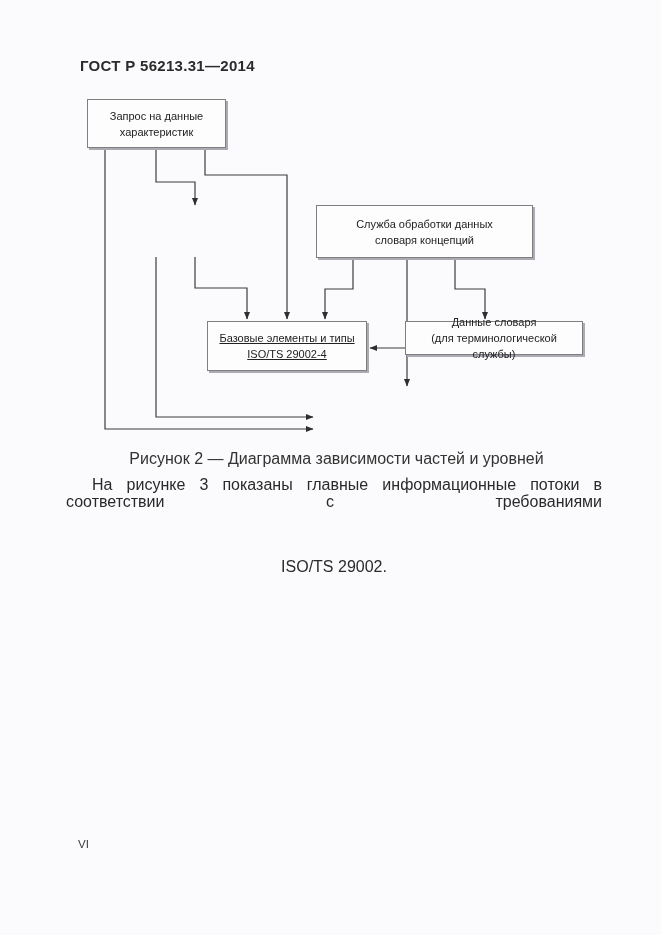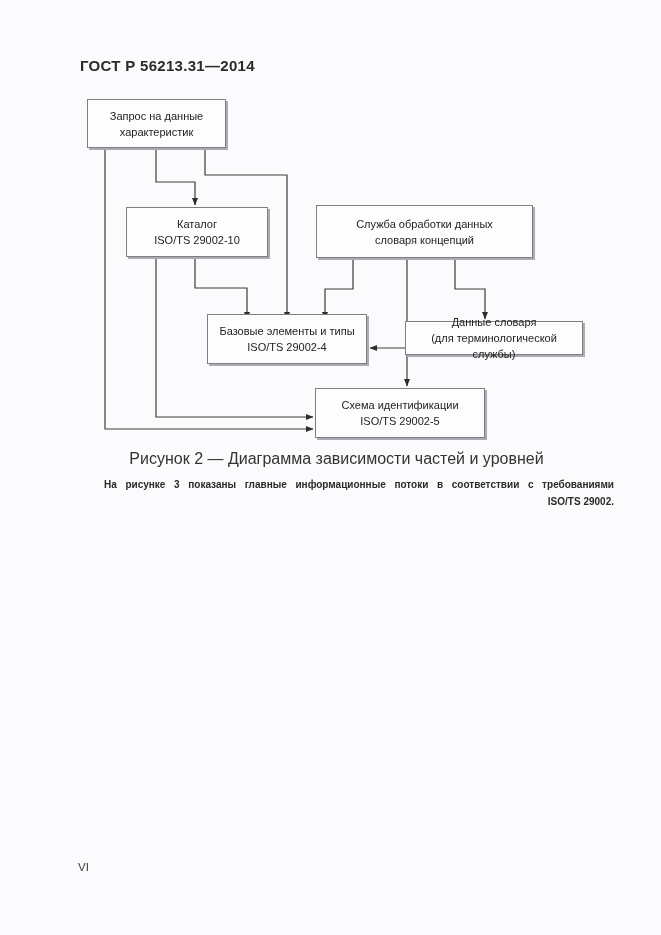--- a/index.html
+++ b/index.html
@@ -52,54 +52,53 @@
     justify-content: center;
     text-align: center;
     white-space: pre-line;
     font-size: 11px;
     line-height: 16px;
     color: #222222;
   }
   .node-request { left: 87px;  top: 99px;  width: 139px; height: 49px; }
   .node-catalog { left: 126px; top: 207px; width: 142px; height: 50px; }
   .node-service { left: 316px; top: 205px; width: 217px; height: 53px; }
-  .node-basic   { left: 207px; top: 314px; width: 160px; height: 50px; }
+  .node-basic   { left: 207px; top: 321px; width: 160px; height: 50px; text-decoration: underline; }
   .node-dict    { left: 405px; top: 321px; width: 178px; height: 34px; }
   .node-schema  { left: 315px; top: 388px; width: 170px; height: 50px; }
   .figure-caption {
     position: absolute;
     left: 60px; top: 450px;
     width: 553px;
     text-align: center;
     font-size: 16px;
     color: #333333;
   }
   .body-paragraph {
     position: absolute;
-    left: 78px; top: 476px;
+    left: 66px; top: 476px;
     width: 536px;
-    font-size: 10px;
+    font-size: 16px;
     line-height: 17px;
     color: #2a2a2a;
-    font-weight: bold;
   }
   .body-paragraph .p-line-1 {
     text-indent: 26px;
     text-align: justify;
     text-align-last: justify;
   }
   .body-paragraph .p-line-2 {
-    text-align: right;
+    text-align: center;
+    margin-top: 48px;
   }
   .page-number {
     position: absolute;
     left: 78px; top: 838px;
     font-size: 11.5px;
     color: #3a3a3a;
-    margin-top: 23px;
   }
 </style>
 </head>
 <body>
 
 <div class="page">
 
   <div class="doc-header">ГОСТ Р 56213.31—2014</div>
 
   <div class="diagram-layer">
@@ -117,35 +116,31 @@
       <path class="edge" d="M195,257 L195,288 L247,288 L247,319" marker-end="url(#arrow)"></path>
       <path class="edge" d="M353,258 L353,289 L325,289 L325,319" marker-end="url(#arrow)"></path>
       <path class="edge" d="M407,258 L407,386" marker-end="url(#arrow)"></path>
       <path class="edge" d="M455,258 L455,289 L485,289 L485,319" marker-end="url(#arrow)"></path>
       <path class="edge" d="M427,348 L370,348" marker-end="url(#arrow)"></path>
     </svg>
 
     <div class="node node-request">Запрос на данные
 характеристик</div>
 
-    <div class="node node-catalog">Каталог
-ISO/TS 29002-10</div>
 
     <div class="node node-service">Служба обработки данных
 словаря концепций</div>
 
     <div class="node node-basic">Базовые элементы и типы
 ISO/TS 29002-4</div>
 
     <div class="node node-dict">Данные словаря
 (для терминологической
 службы)</div>
 
-    <div class="node node-schema">Схема идентификации
-ISO/TS 29002-5</div>
   </div>
 
   <div class="figure-caption">Рисунок 2 — Диаграмма зависимости частей и уровней</div>
 
   <div class="body-paragraph">
     <div class="p-line-1">На рисунке 3 показаны главные информационные потоки в соответствии с требованиями</div>
     <div class="p-line-2">ISO/TS 29002.</div>
   </div>
 
   <div class="page-number">VI</div>

